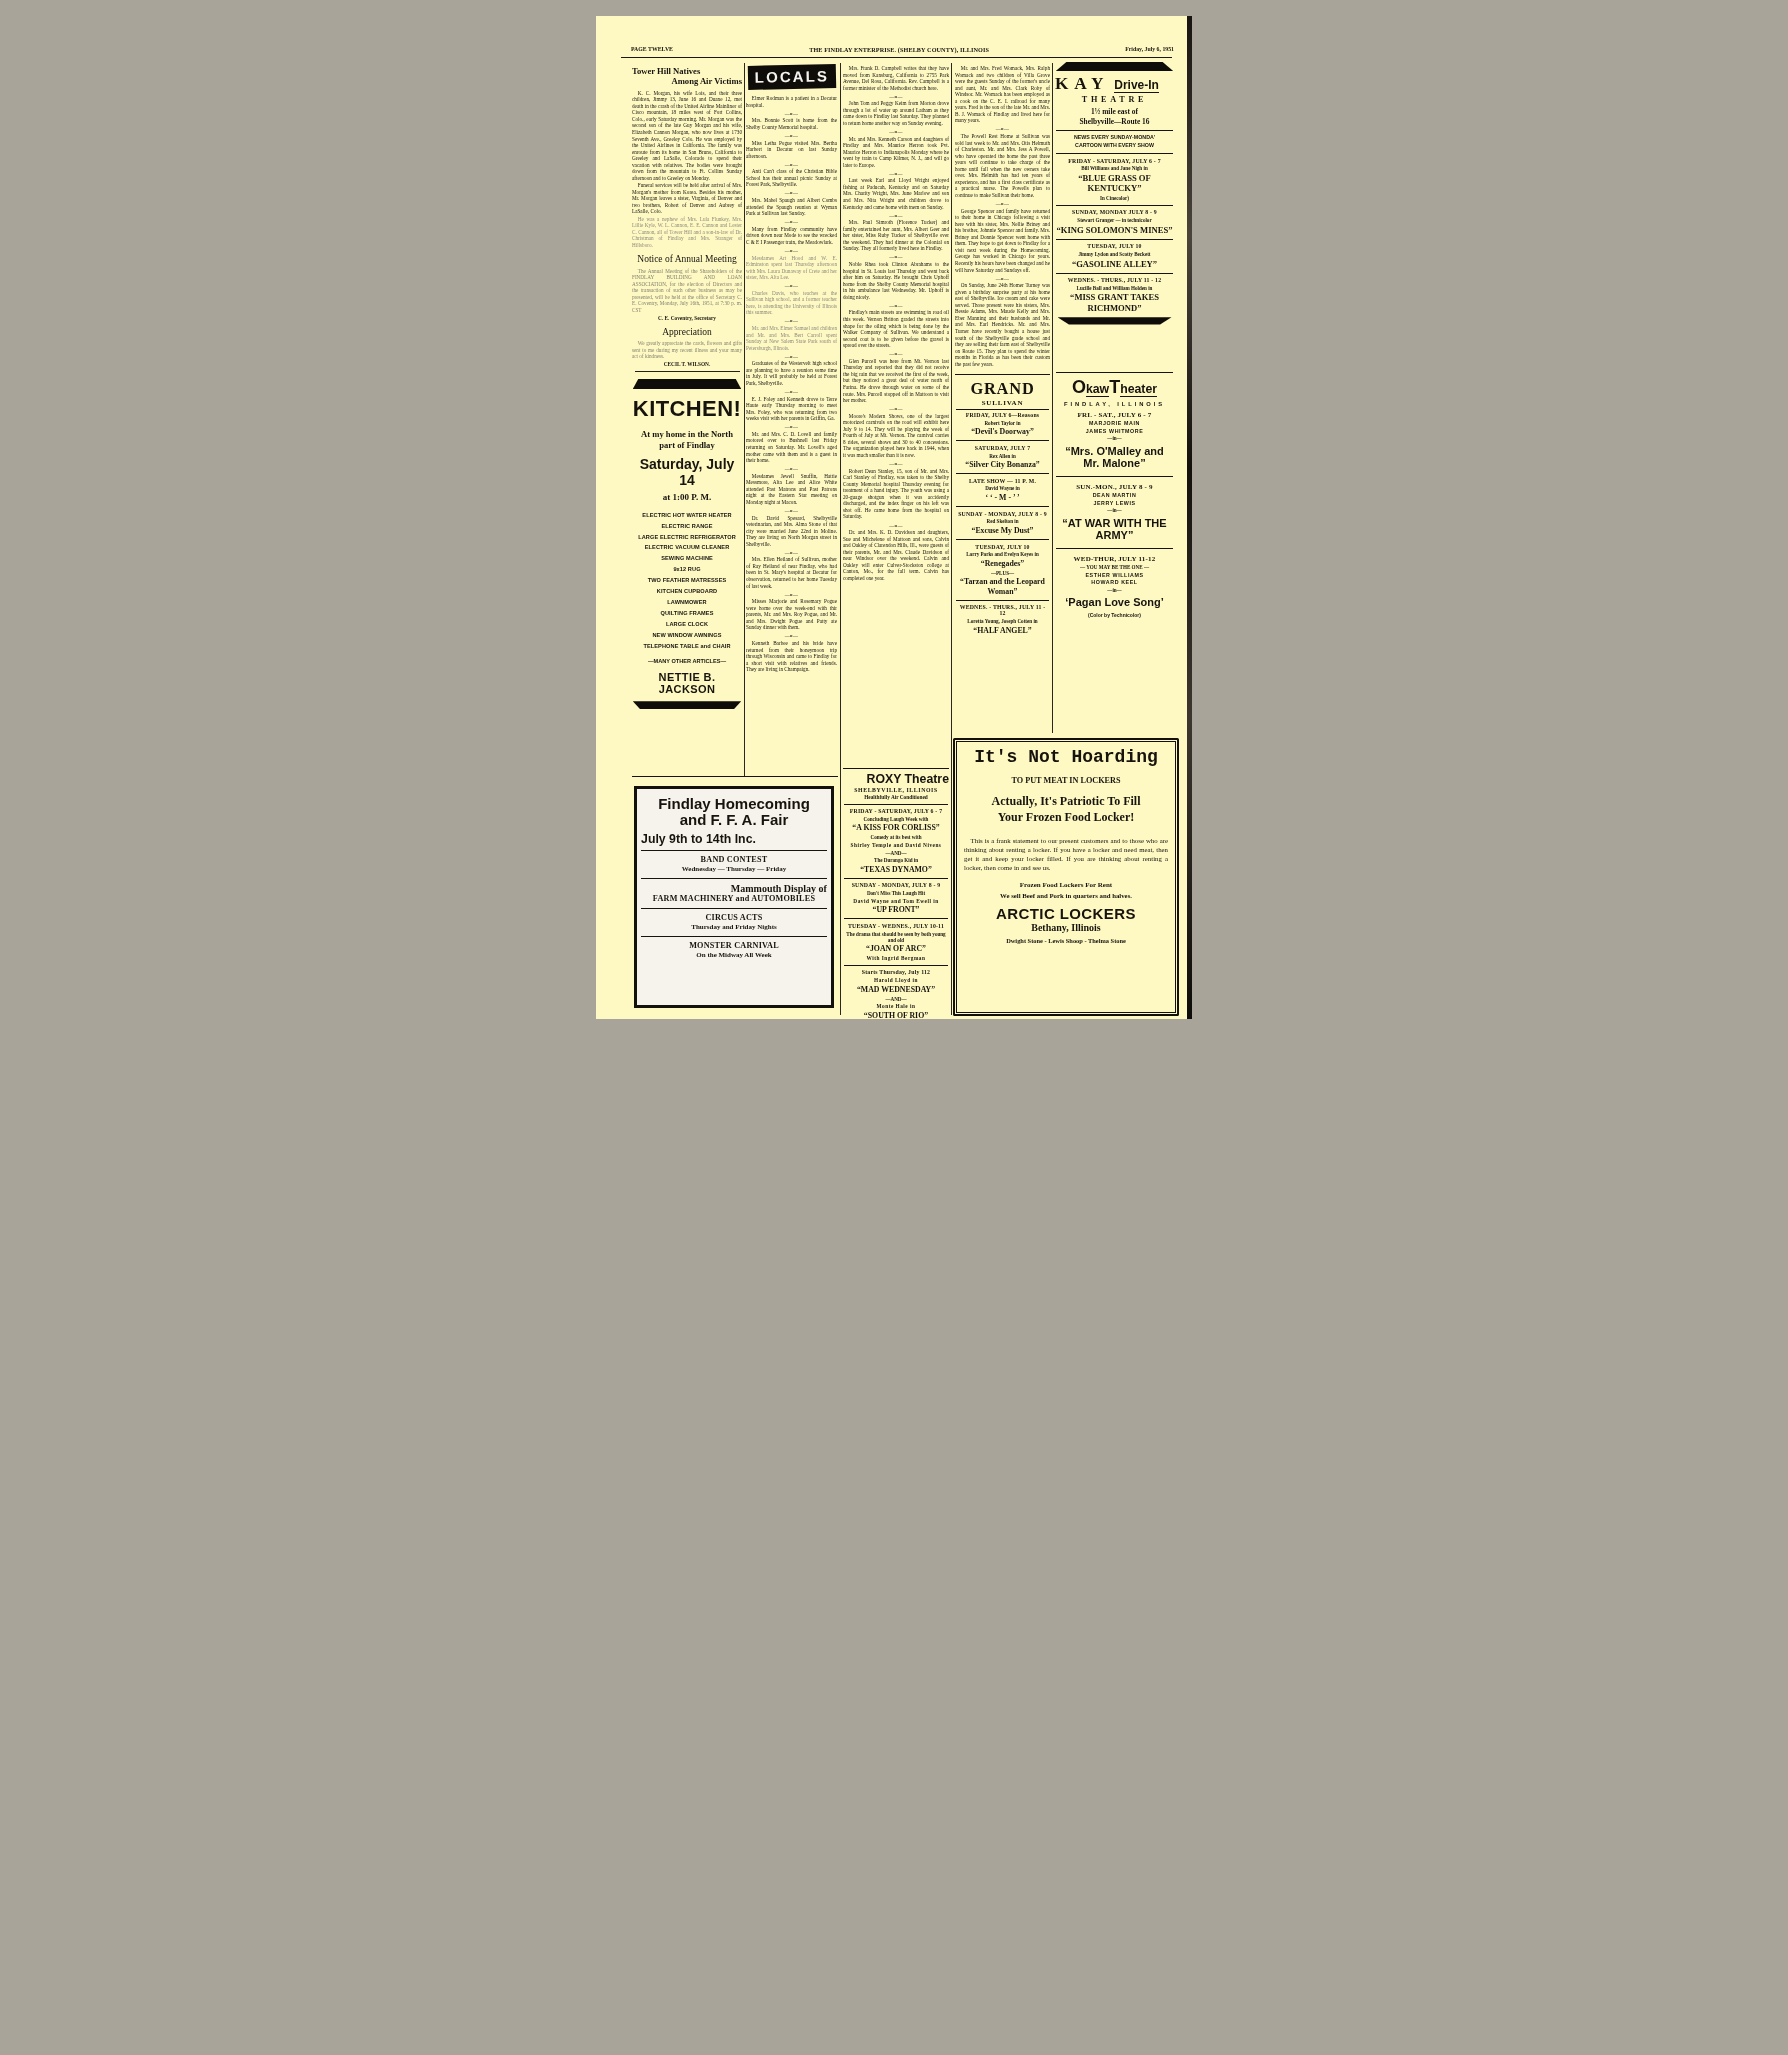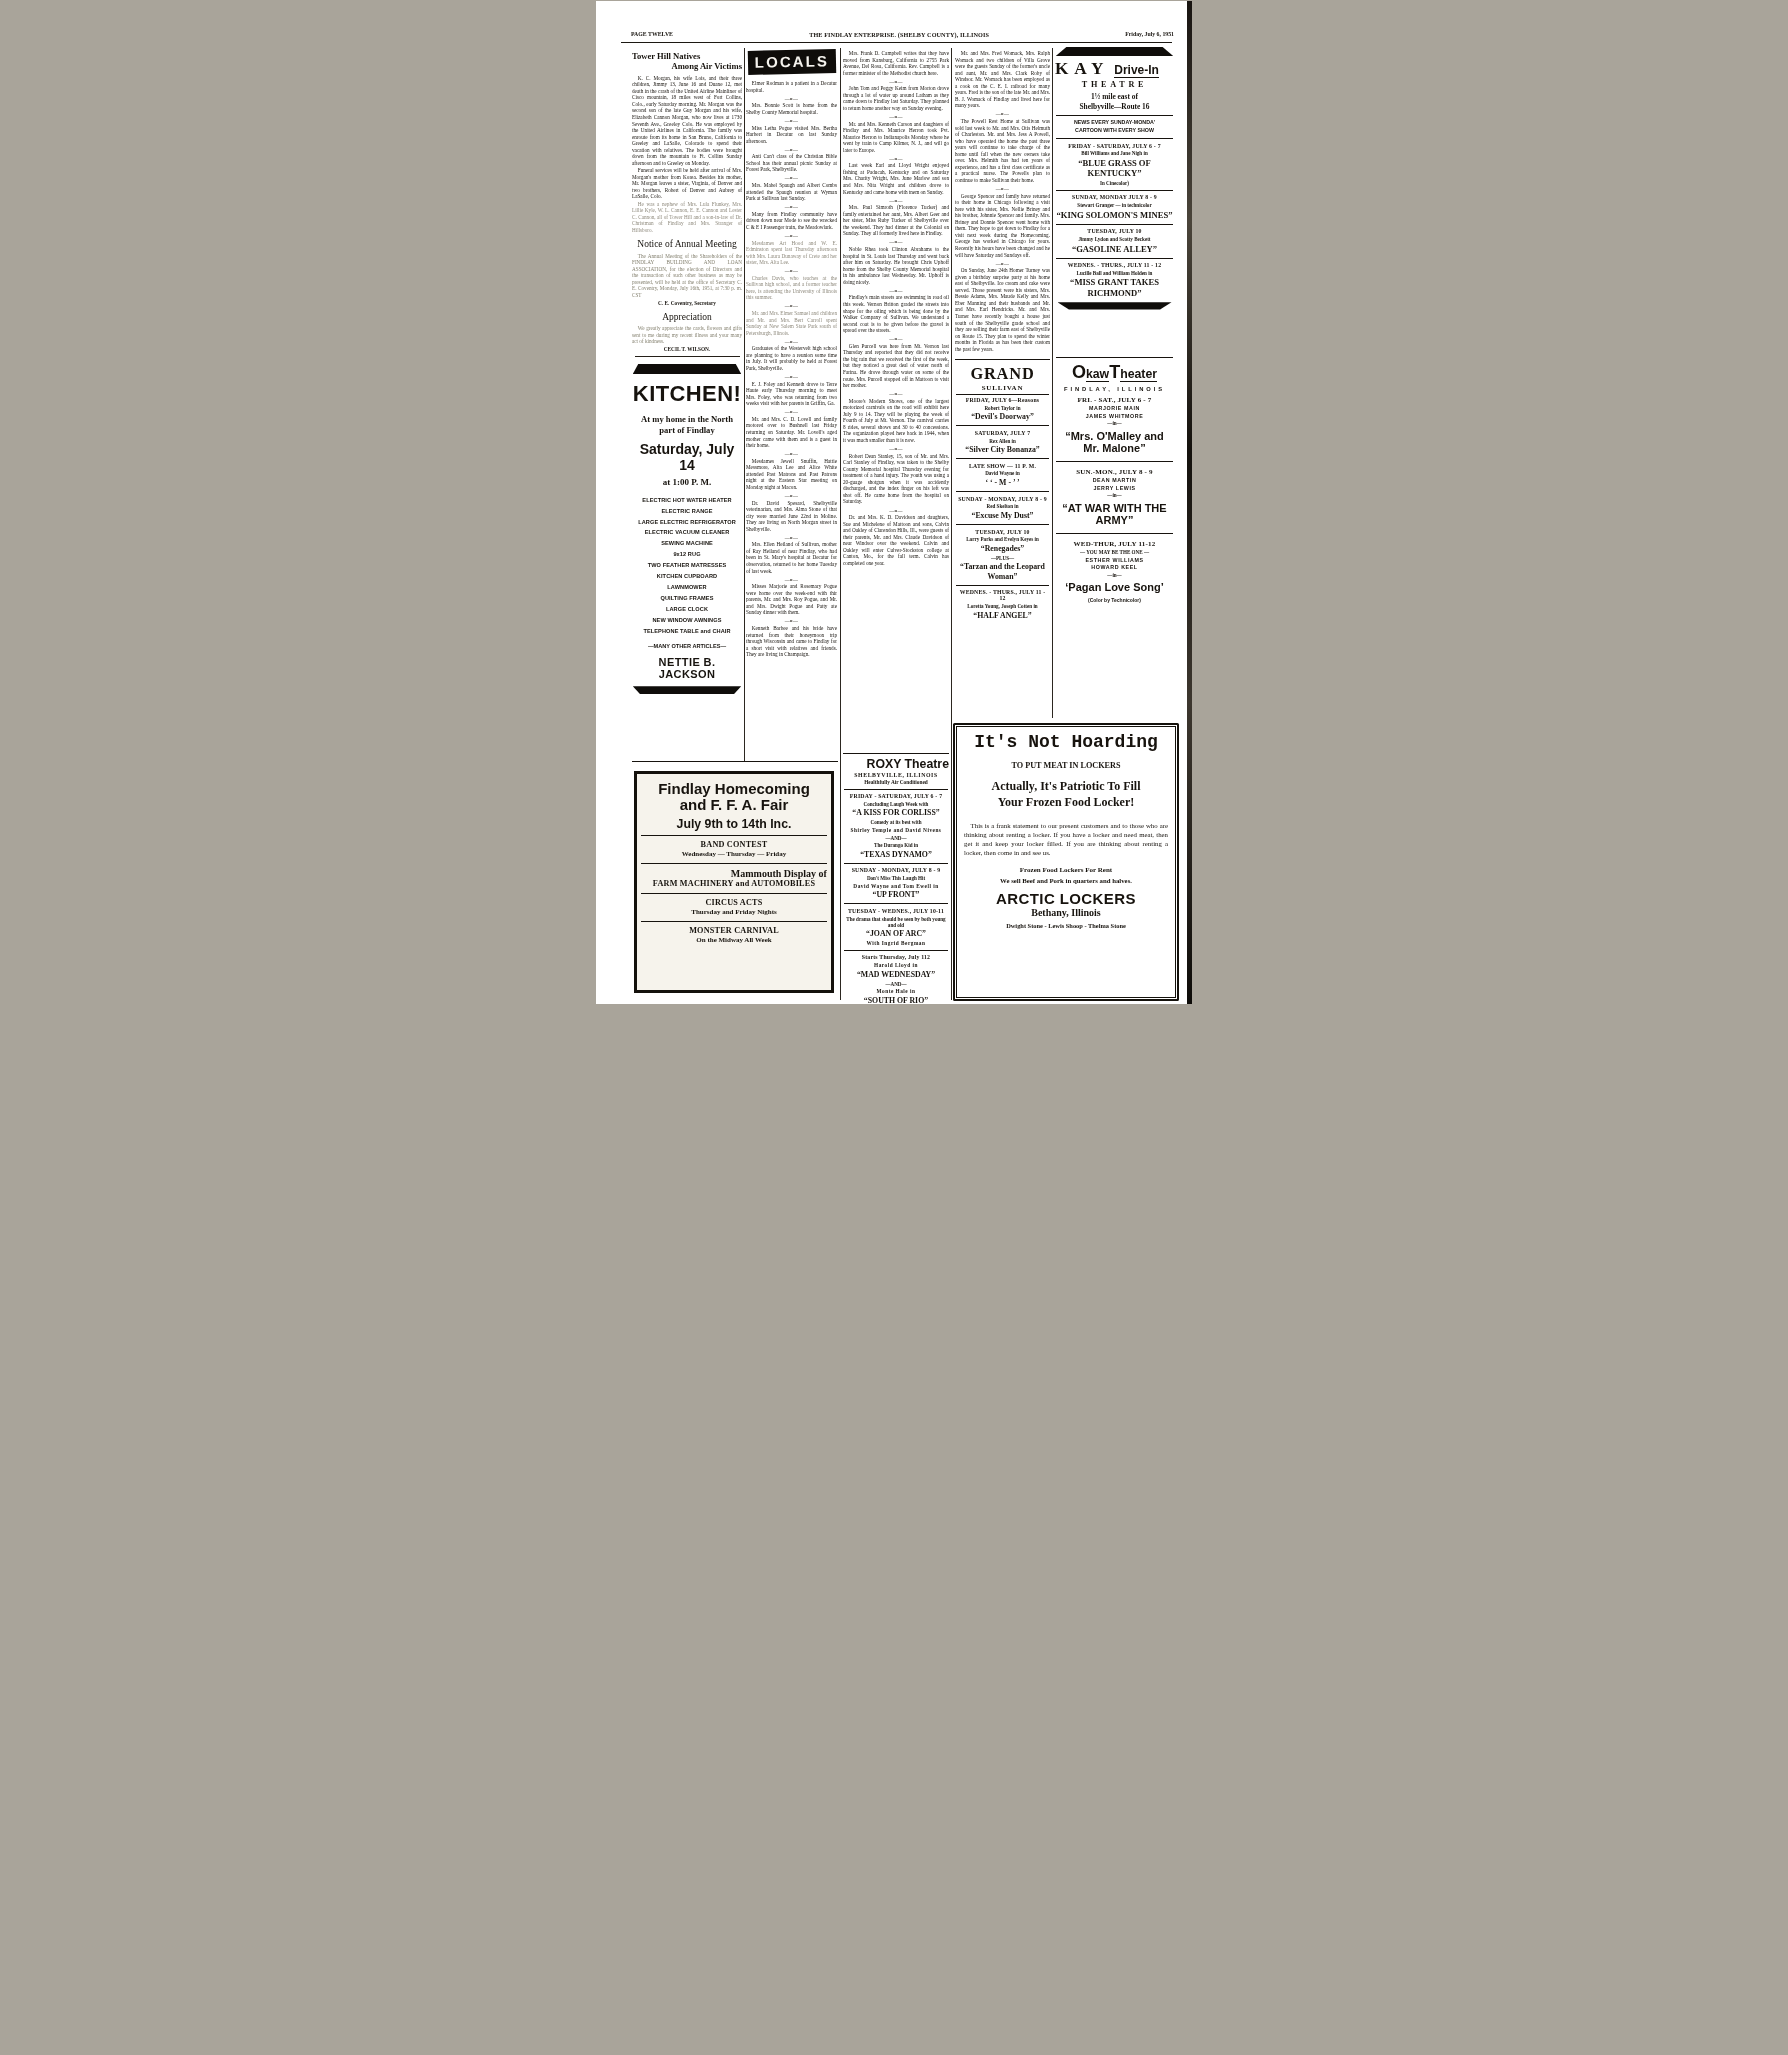--- a/index.html
+++ b/index.html
@@ -1,16 +1,16 @@
 <!DOCTYPE html>
 <html style="font-size:6.6px"><head>
 <meta charset="utf-8">
 <style>
   html,body{margin:0;padding:0;background:#a9a49a;}
-  #paper{position:relative;width:596px;height:1003px;margin:1px auto;background:#ffffff;
+  #paper{position:relative;width:596px;height:1003px;margin:16px auto;background:#fef9c3;
          font-family:"Liberation Serif",serif;color:#17130e;overflow:hidden;}
   [data-name]{box-sizing:border-box;}
   
   .hdr{position:absolute;top:30px;left:35px;width:543px;display:flex;justify-content:space-between;
        font-weight:bold;font-size:5.8px;}
   .hdr .mast{font-size:6.2px;letter-spacing:0.1px;}
   .hdr-rule{position:absolute;top:41px;left:25px;width:551px;border-top:1.2px solid #1c1812;}
   .scan-edge{position:absolute;right:0;top:0;bottom:0;width:5.3px;
              background:linear-gradient(180deg,#181411,#4a443a 22%,#14110d 45%,#3c362e 70%,#0e0c09);}
   
@@ -94,21 +94,21 @@
   
   .roxy{position:absolute;left:247px;top:752px;width:106px;border-top:1.2px solid #17130e;padding-top:2.5px;}
   .roxy-name{text-align:right;font-weight:bold;font-size:12.3px;font-family:"Liberation Sans",sans-serif;margin:0.8px 0;}
   .roxy-loc{text-align:center;font-weight:bold;font-size:5.8px;letter-spacing:0.6px;}
   .roxy-tag{text-align:center;font-weight:bold;font-size:5.3px;margin:0.8px 0 1.6px;}
   .roxy .blk.title{font-size:7.8px;}
   
   .homecoming{position:absolute;left:38px;top:770px;width:200px;height:222px;border:3.7px solid #14110c;
               background:#f6f3ec;padding:6.6px 4.1px 3.3px;}
   .hc-title{font-family:"Liberation Sans",sans-serif;font-weight:bold;text-align:center;font-size:15px;line-height:1.12;}
-  .hc-date{font-family:"Liberation Sans",sans-serif;font-weight:bold;text-align:center;font-size:12.3px;margin:2.5px 0 4.1px;}
+  .hc-date{font-family:"Liberation Sans",sans-serif;font-weight:bold;font-size:12.3px;margin:2.5px 0 4.1px;}
   .hc-sec{border-top:1px solid #17130e;padding:4.1px 0 5px;text-align:center;}
   .hc-sec [data-bind-item]:empty{display:none;}
   .hc-top{font-weight:bold;font-size:10px;text-align:right;}
   .hc-main{font-weight:bold;font-size:8.2px;letter-spacing:0.2px;}
   .hc-sub{font-weight:bold;font-size:7px;margin-top:0.8px;}
   .bottom-rule{position:absolute;left:36px;top:760px;width:206px;border-top:1.2px double #17130e;}
   
   .hoarding{position:absolute;left:357px;top:722px;width:226px;height:278px;border:2.5px solid #14110c;
             border-radius:1.6px;outline:0.8px solid #14110c;outline-offset:-4.5px;padding:7.4px 9px;text-align:center;}
   .hd-head{font-family:Liberation Mono, monospace;font-weight:bold;font-size:18px;}

